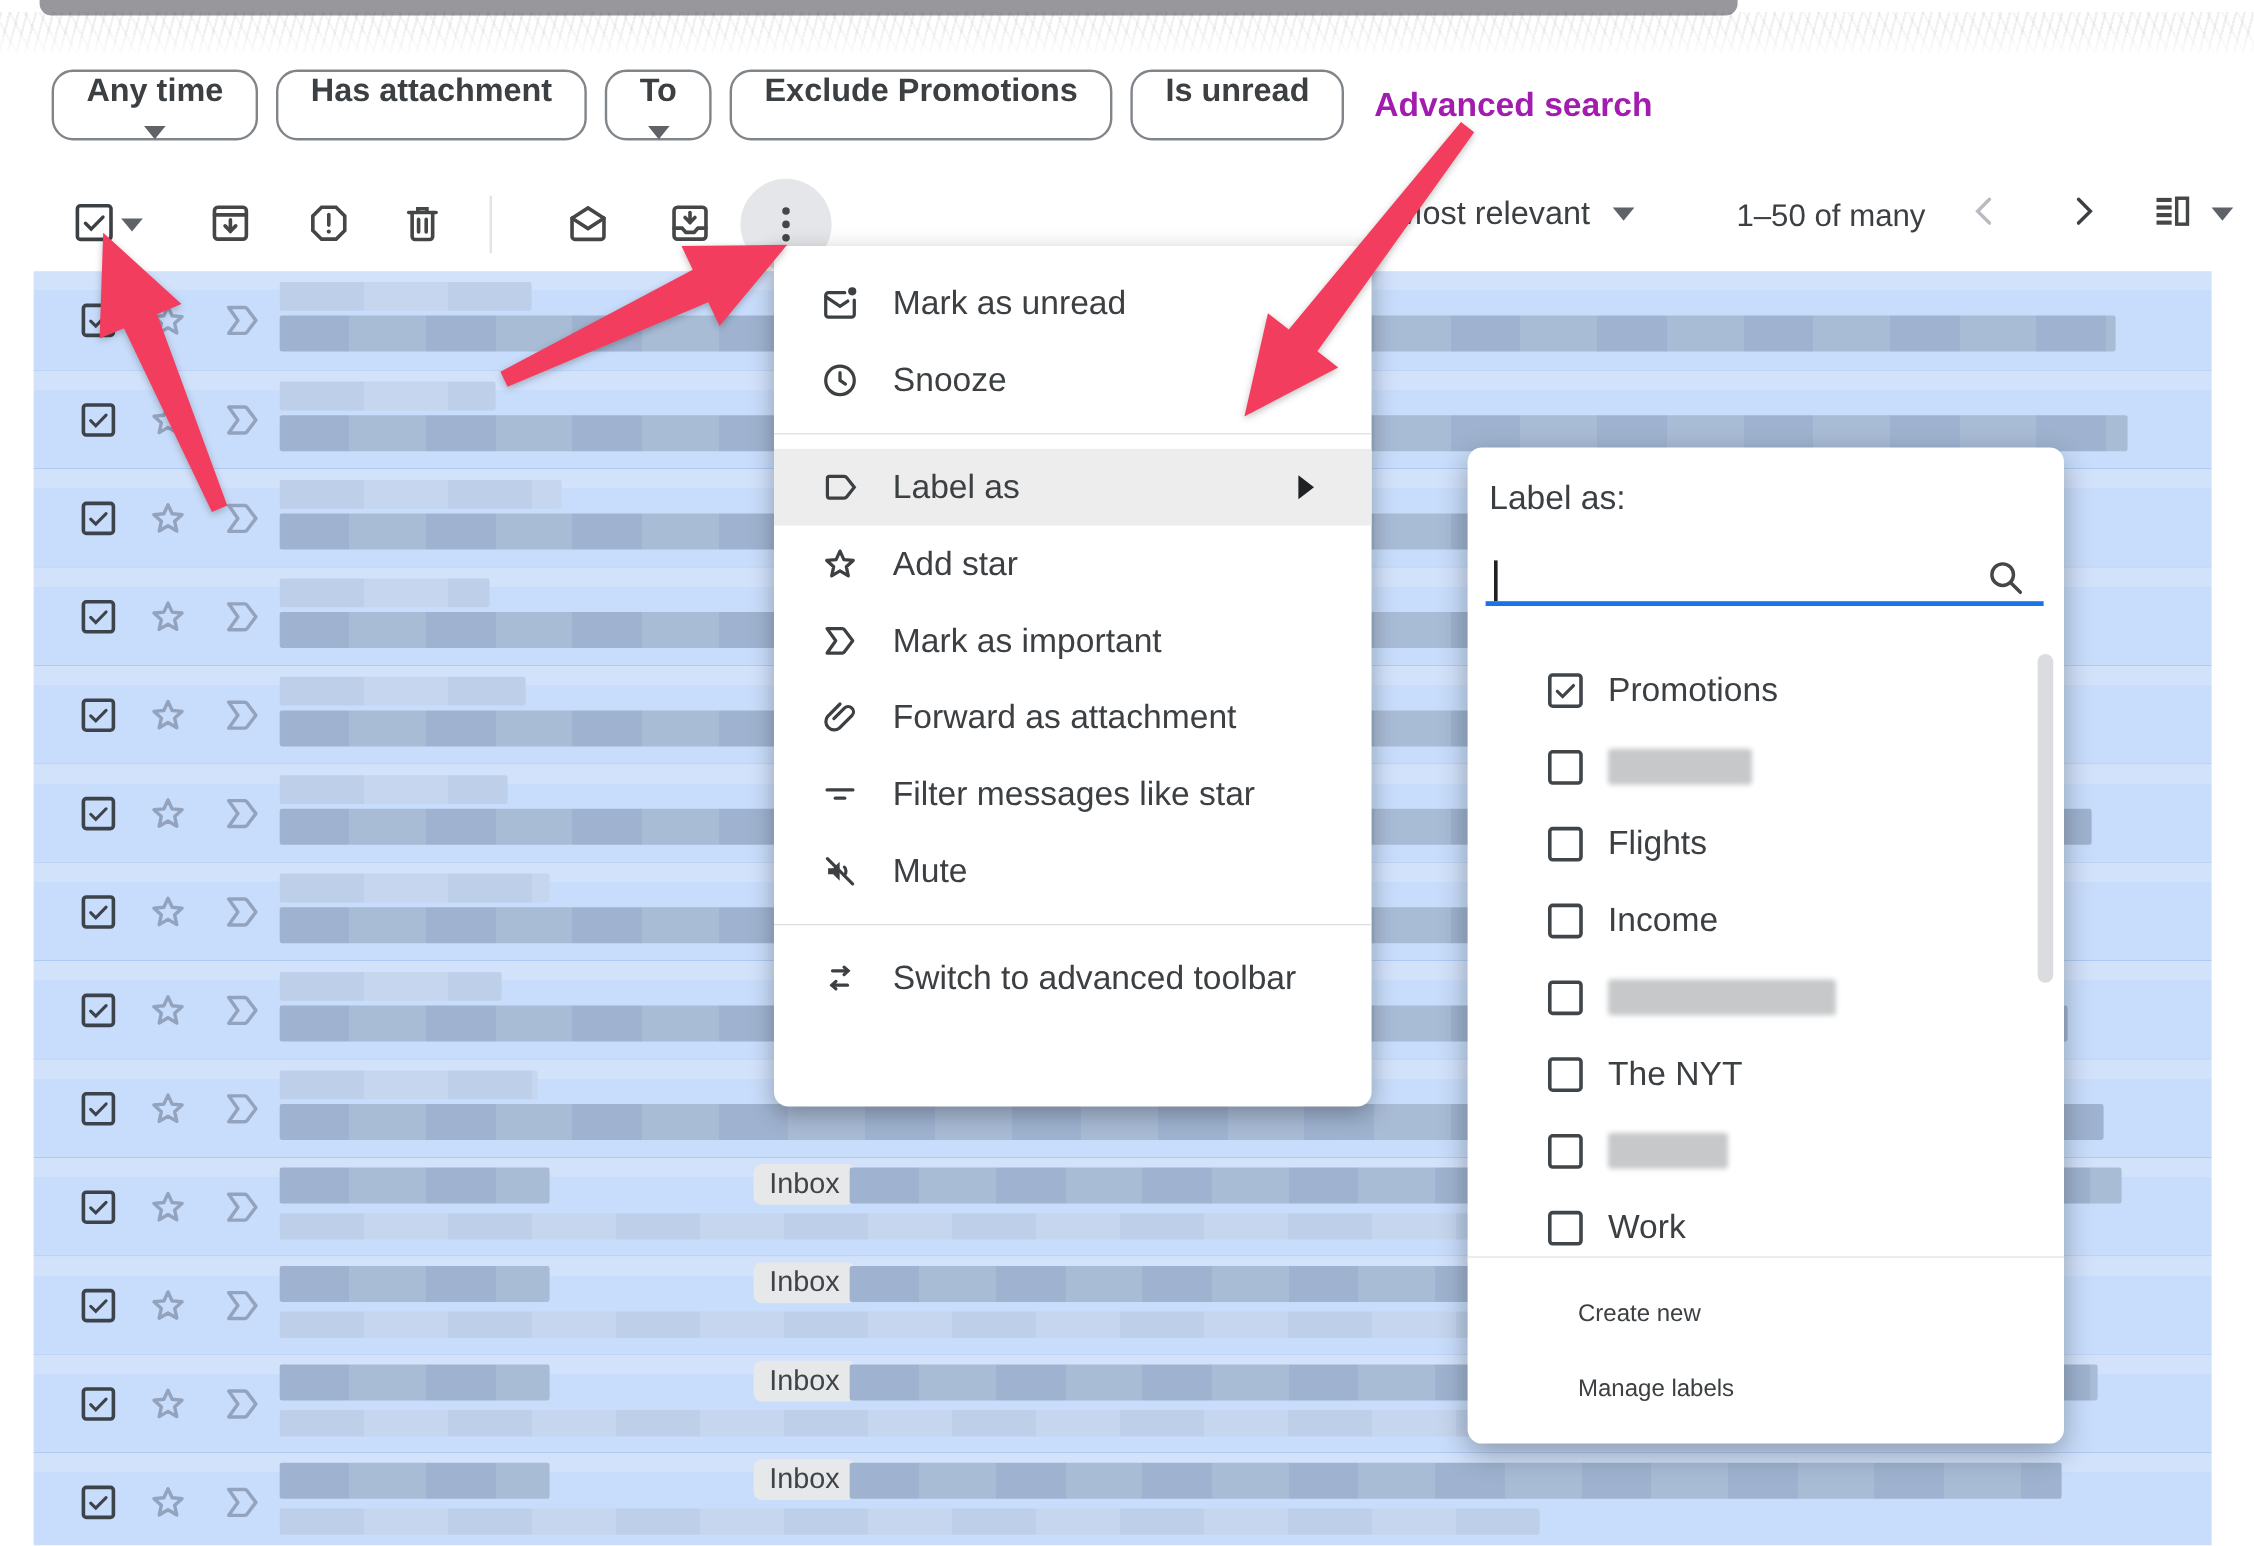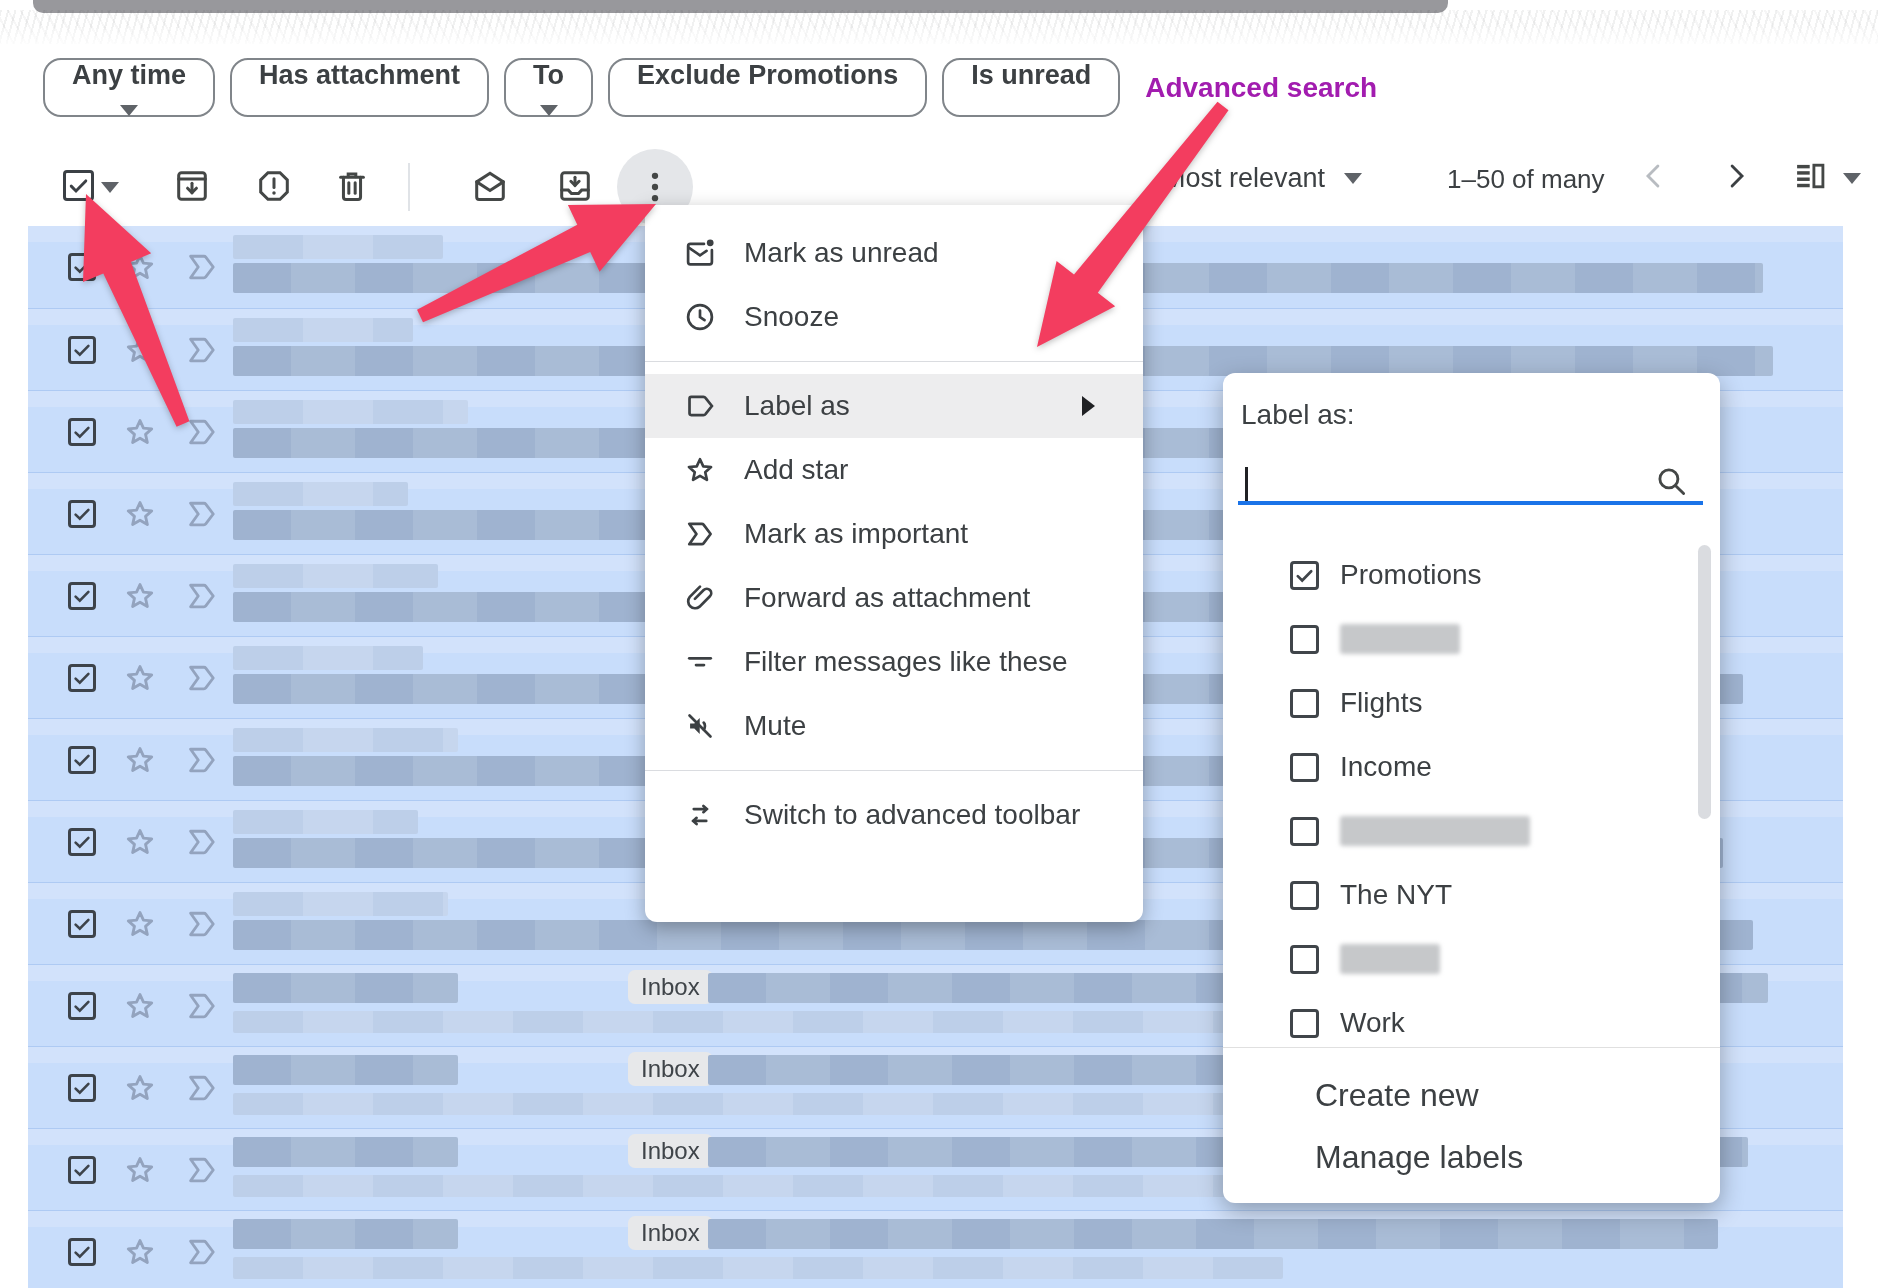--- a/index.html
+++ b/index.html
@@ -92,21 +92,21 @@
   .llist{position:absolute;left:0;top:170px;width:470px;height:504px;overflow:hidden;}
   .litem{height:64px;display:flex;align-items:center;padding-left:67px;gap:21px;cursor:pointer;}
   .lcb{width:29px;height:29px;border:3px solid #40454a;border-radius:4px;box-sizing:border-box;
     color:#40454a;flex:0 0 29px;}
   .lcb svg{width:100%;height:100%;}
   .lname{font-size:28px;color:#3c4043;}
   .lblur{height:30px;background:#c6c8ca;border-radius:3px;filter:blur(2px);}
   .lscroll{position:absolute;left:475px;top:172px;width:13px;height:274px;background:#dadce0;border-radius:7px;cursor:pointer;}
   .ldivider{position:absolute;left:0;top:674px;width:497px;height:1px;background:#e0e0e0;}
   .laction{position:absolute;left:0;width:497px;height:62px;display:flex;align-items:center;
-    padding-left:92px;box-sizing:border-box;font-size:32px;color:#3c4043;cursor:pointer;}
+    padding-left:92px;box-sizing:border-box;font-size:20px;color:#3c4043;cursor:pointer;}
 
   
   .arrows{position:absolute;left:0;top:0;width:1878px;height:1288px;z-index:30;pointer-events:none;}
   .arrows polygon{fill:#f33d5f;filter:drop-shadow(0 2px 3px rgba(0,0,0,.25));}
 </style>
 </head>
 <body>
 
 <div id="screen">
 
@@ -462,21 +462,21 @@
           </svg></span>
     <span class="mlabel">Forward as attachment</span>
 
   </div>
 
   <div class="mitem">
     <span class="micon"><svg viewBox="0 0 24 24">
             <line x1="4.4" y1="9.4" x2="19.6" y2="9.4" class="s"></line>
             <line x1="9.2" y1="14.2" x2="14.8" y2="14.2" class="s"></line>
           </svg></span>
-    <span class="mlabel">Filter messages like these</span>
+    <span class="mlabel">Filter messages like star</span>
 
   </div>
 
   <div class="mitem">
     <span class="micon"><svg viewBox="0 0 24 24">
             <path d="M5 10.2v3.6h3l3.8 3.8V6.4L8 10.2z" fill="currentColor"></path>
             <path d="M14.6 9.6c1.2 1 1.2 3.8 0 4.8" class="s"></path>
             <line x1="4.6" y1="4.6" x2="19.4" y2="19.4" class="s"></line>
           </svg></span>
     <span class="mlabel">Mute</span>

